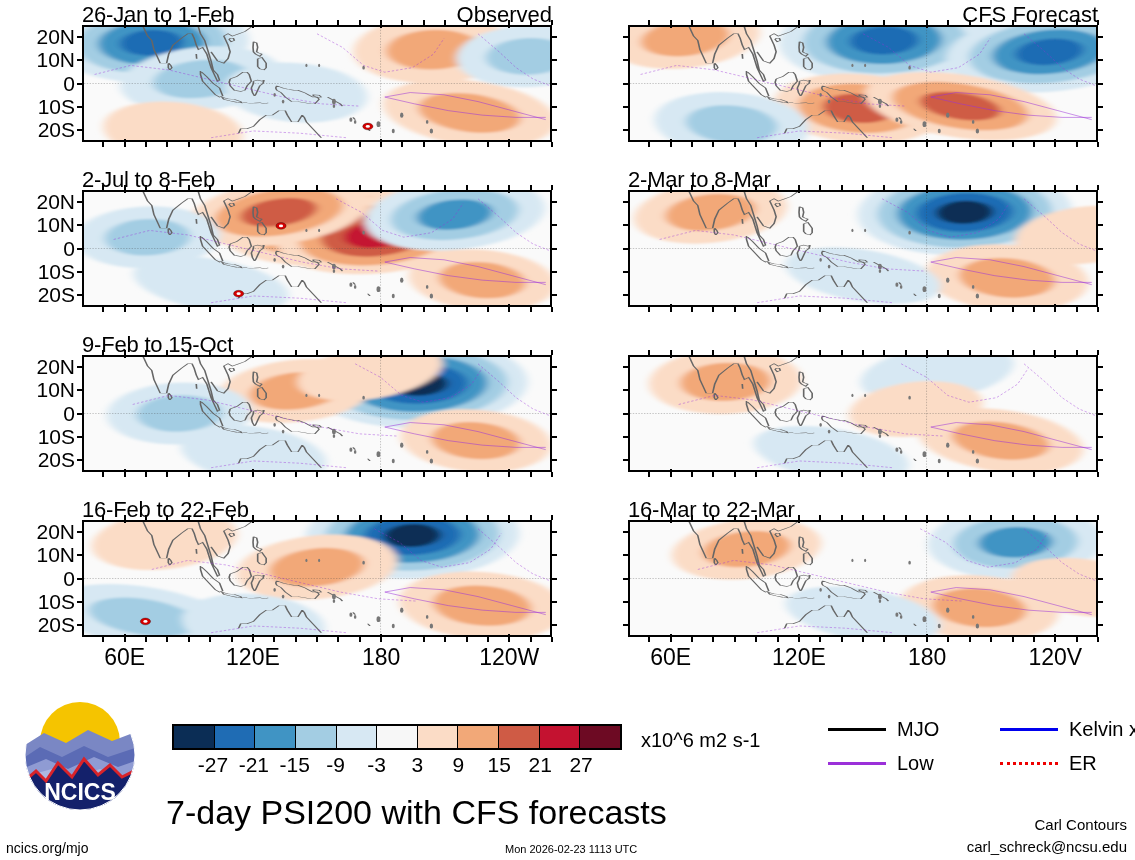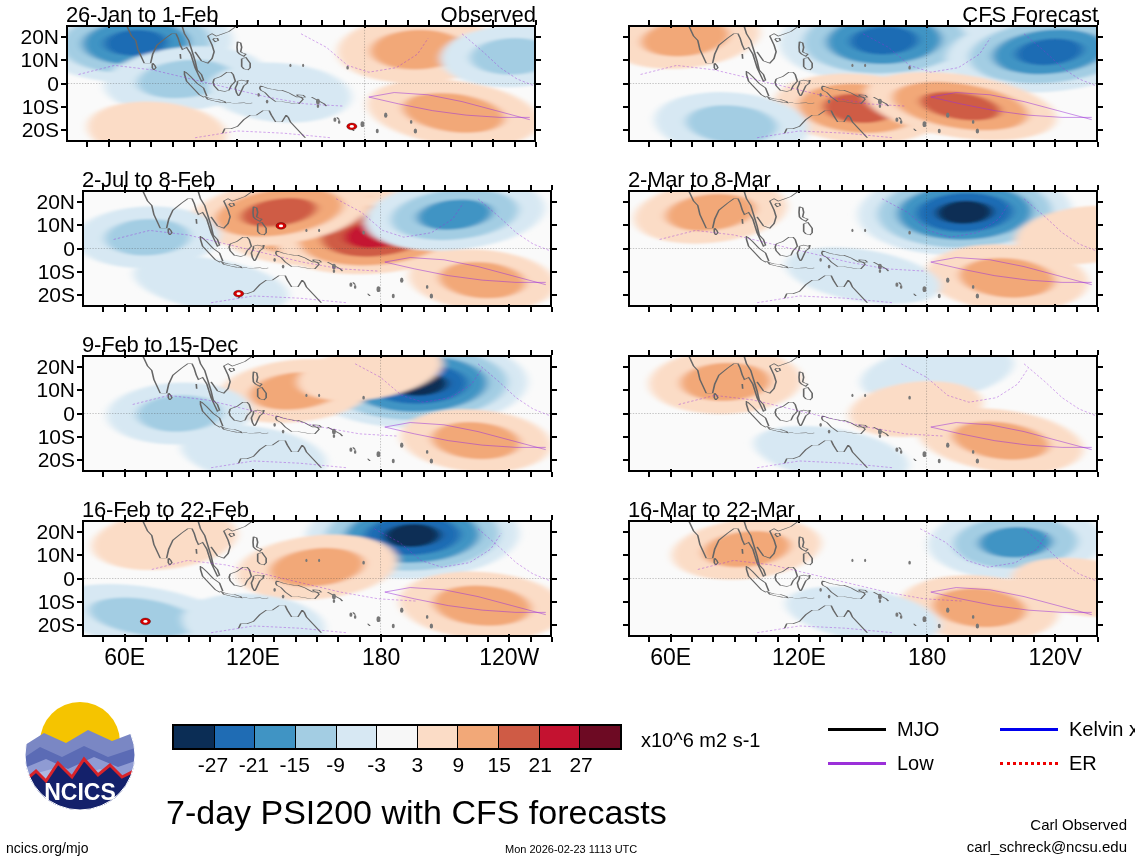--- a/index.html
+++ b/index.html
@@ -107,21 +107,21 @@
 
   
   #logo { position: absolute; }
 </style>
 </head>
 <body>
 
 <div id="page">
 
   <div id="panels-root">
-      <div class="panel" style="left: 66px; top: 25px; width: 470px; height: 117px;">
+      <div class="panel" style="left: 82px; top: 25px; width: 470px; height: 117px;">
         <div class="panel-title">26-Jan to 1-Feb</div>
         <div class="panel-corner">Observed</div>
         <div class="plotbox">
           <svg class="map-svg" viewBox="0 0 100 100" preserveAspectRatio="none">
             <rect x="0" y="0" width="100" height="100" fill="#fafafa"></rect>
             <defs>
               <filter id="softblur00" x="-30%" y="-60%" width="160%" height="220%">
                 <feGaussianBlur stdDeviation="0.9"></feGaussianBlur>
               </filter>
             </defs>
@@ -394,21 +394,21 @@
         <div class="tick" style="left: calc(86.3636% - 1px); width: 2px; height: 5px; bottom: -5px;"></div>
         <div class="tick" style="left: calc(86.3636% - 1px); width: 2px; height: 5px; bottom: auto; top: -5px;"></div>
         <div class="tick" style="left: calc(90.9091% - 1px); width: 2px; height: 8px; bottom: -5px;"></div>
         <div class="tick" style="left: calc(90.9091% - 1px); width: 2px; height: 8px; bottom: auto; top: -5px;"></div>
         <div class="tick" style="left: calc(95.4545% - 1px); width: 2px; height: 5px; bottom: -5px;"></div>
         <div class="tick" style="left: calc(95.4545% - 1px); width: 2px; height: 5px; bottom: auto; top: -5px;"></div>
         <div class="tick" style="left: calc(100% - 1px); width: 2px; height: 5px; bottom: -5px;"></div>
         <div class="tick" style="left: calc(100% - 1px); width: 2px; height: 5px; bottom: auto; top: -5px;"></div>
       </div>
       <div class="panel" style="left: 82px; top: 355px; width: 470px; height: 117px;">
-        <div class="panel-title">9-Feb to 15-Dec</div>
+        <div class="panel-title">9-Feb to 15-Oct</div>
         <div class="plotbox">
           <svg class="map-svg" viewBox="0 0 100 100" preserveAspectRatio="none">
             <rect x="0" y="0" width="100" height="100" fill="#fafafa"></rect>
             <defs>
               <filter id="softblur02" x="-30%" y="-60%" width="160%" height="220%">
                 <feGaussianBlur stdDeviation="0.9"></feGaussianBlur>
               </filter>
             </defs>
             <g filter="url(#softblur02)">
               <ellipse cx="71.81818181818181" cy="24" rx="23.272727272727273" ry="38.8" fill="#d7e8f3" transform="rotate(3 71.81818181818181 24)"></ellipse>
@@ -1253,17 +1253,17 @@
       </div>
     </div>
 
   <div id="main-title" class="foot" style="left:166px; top:793px;">7-day PSI200 with CFS forecasts</div>
 
   <div id="foot-site" class="foot" style="left:6px; top:840px;">ncics.org/mjo</div>
 
   <div id="foot-stamp" class="foot" style="left:505px; top:843px;">Mon 2026-02-23 1113 UTC</div>
 
 
-  <div id="foot-author" class="foot" style="right:8px; top:816px;">Carl Observed</div>
+  <div id="foot-author" class="foot" style="right:8px; top:816px;">Carl Contours</div>
 
   <div id="foot-email" class="foot" style="right:8px; top:838px;">carl_schreck@ncsu.edu</div>
 
 </div>
 
 </body></html>

